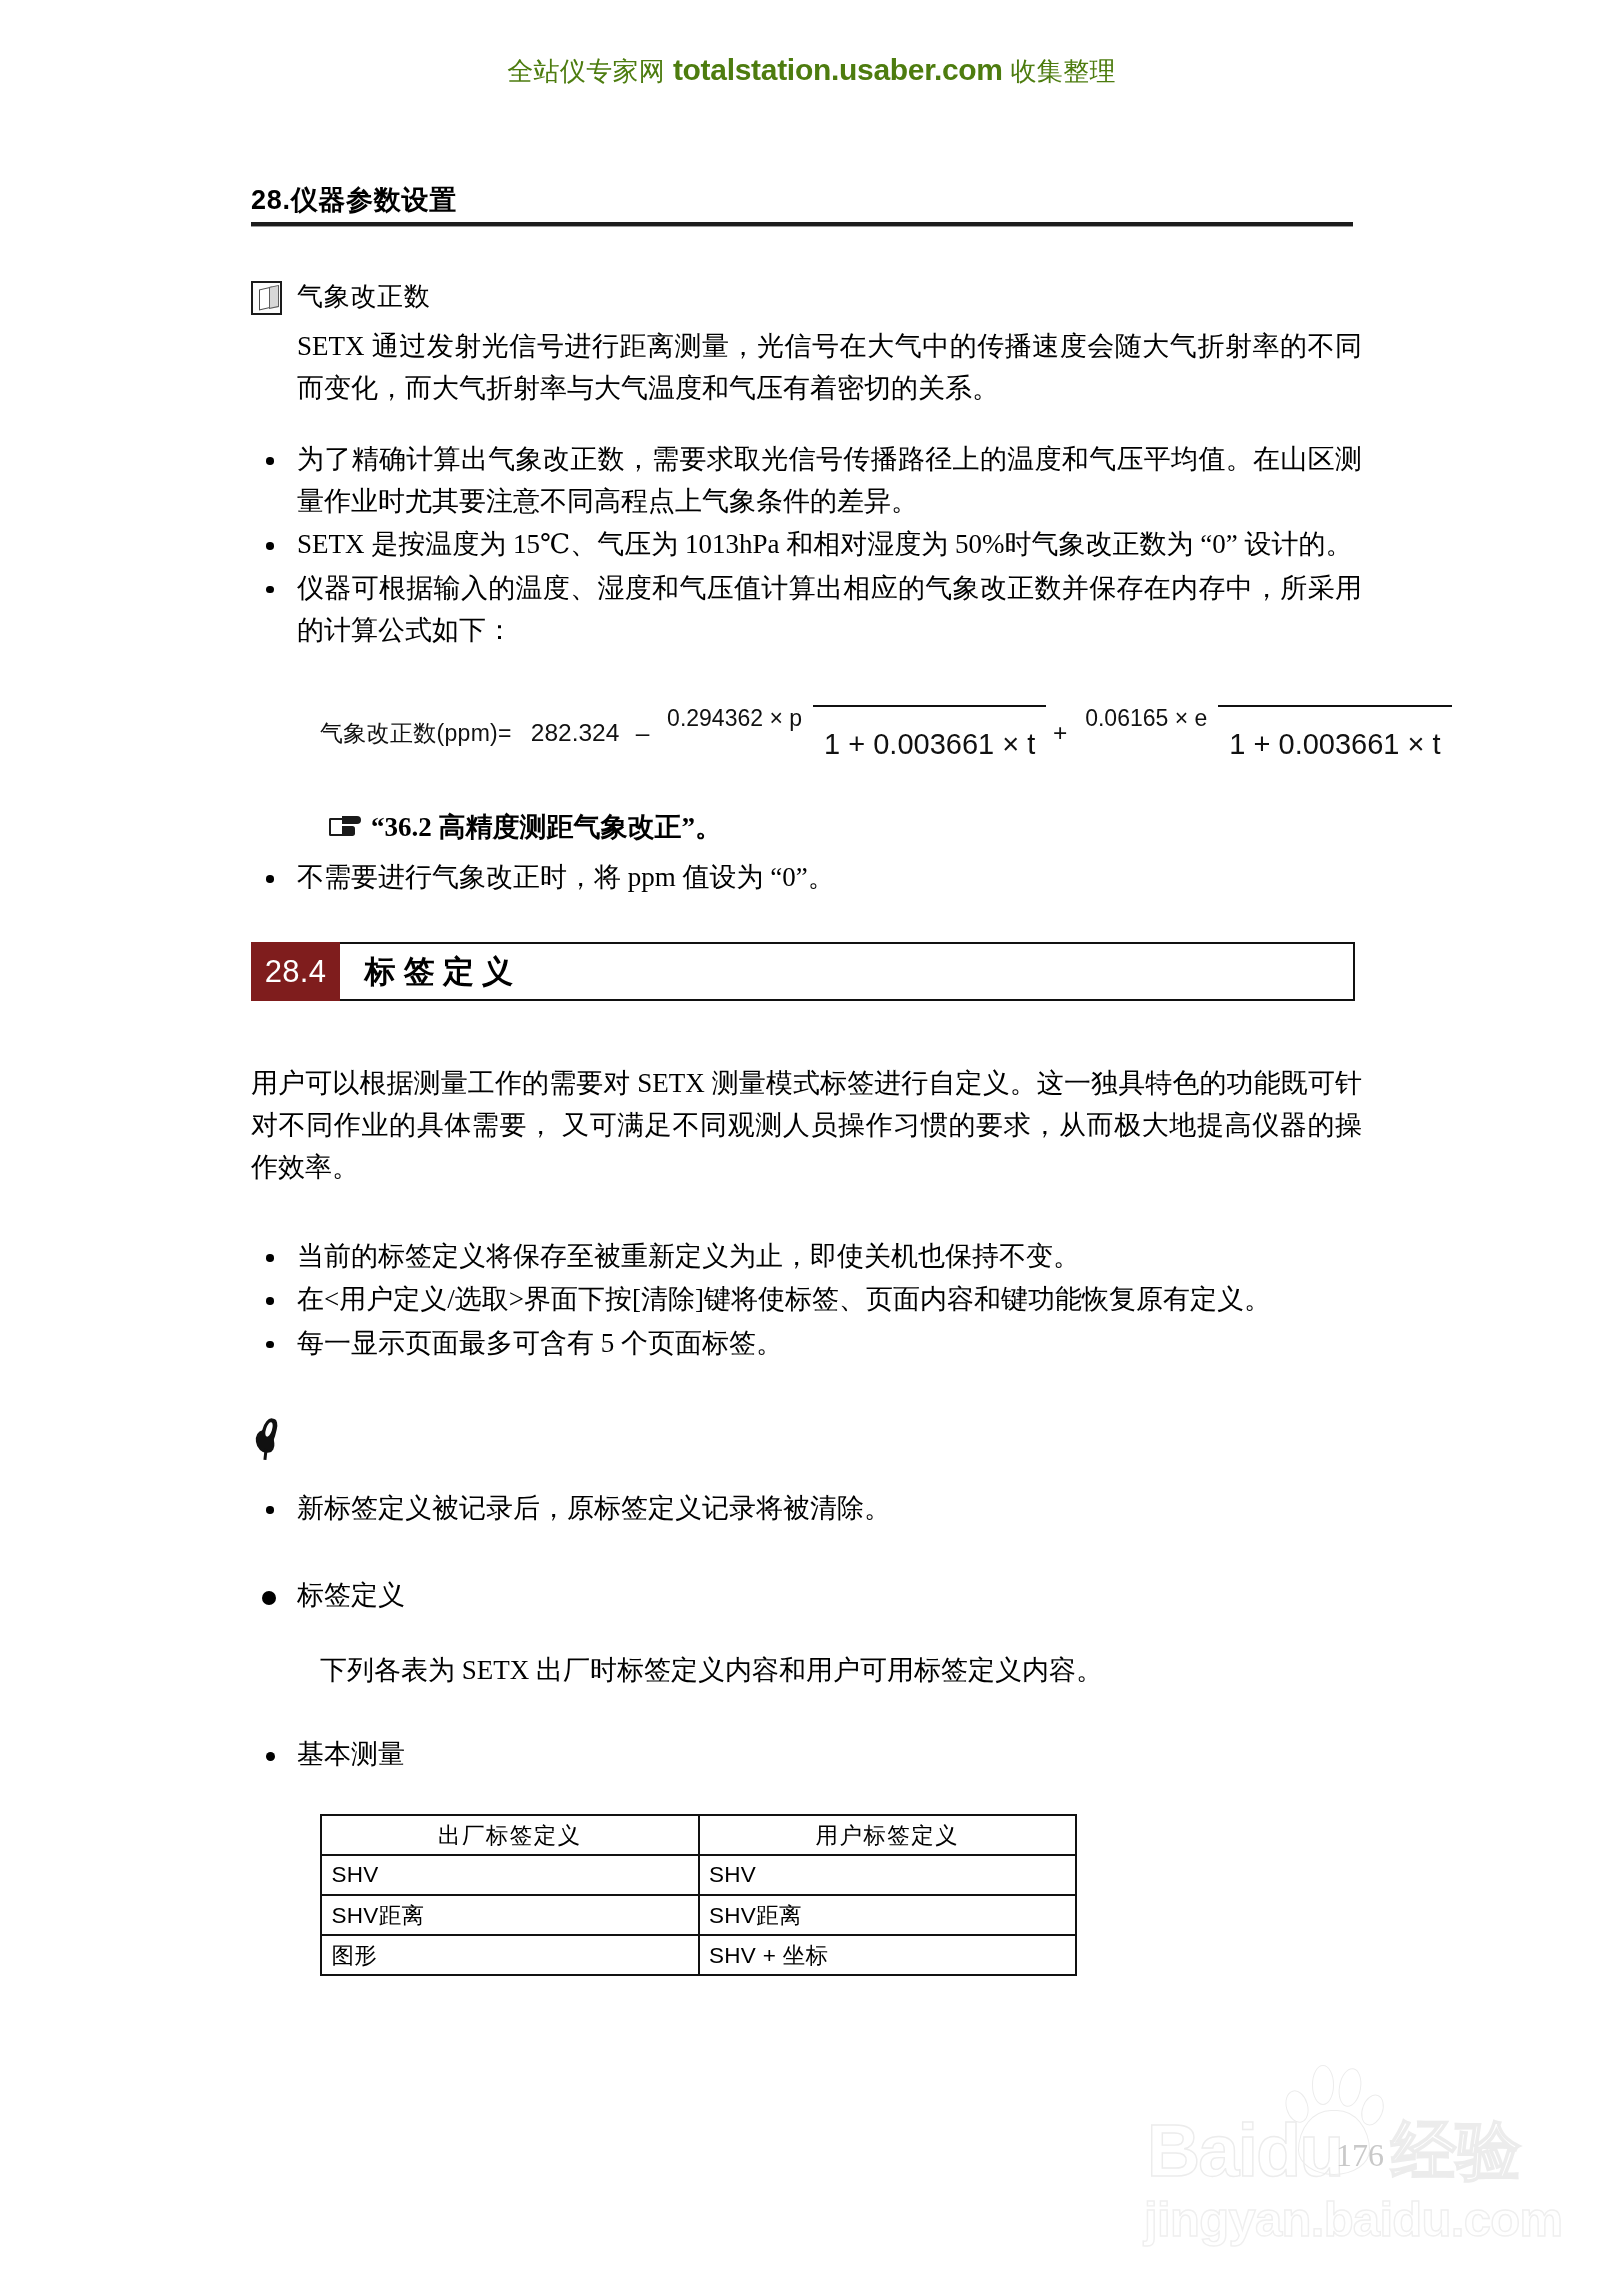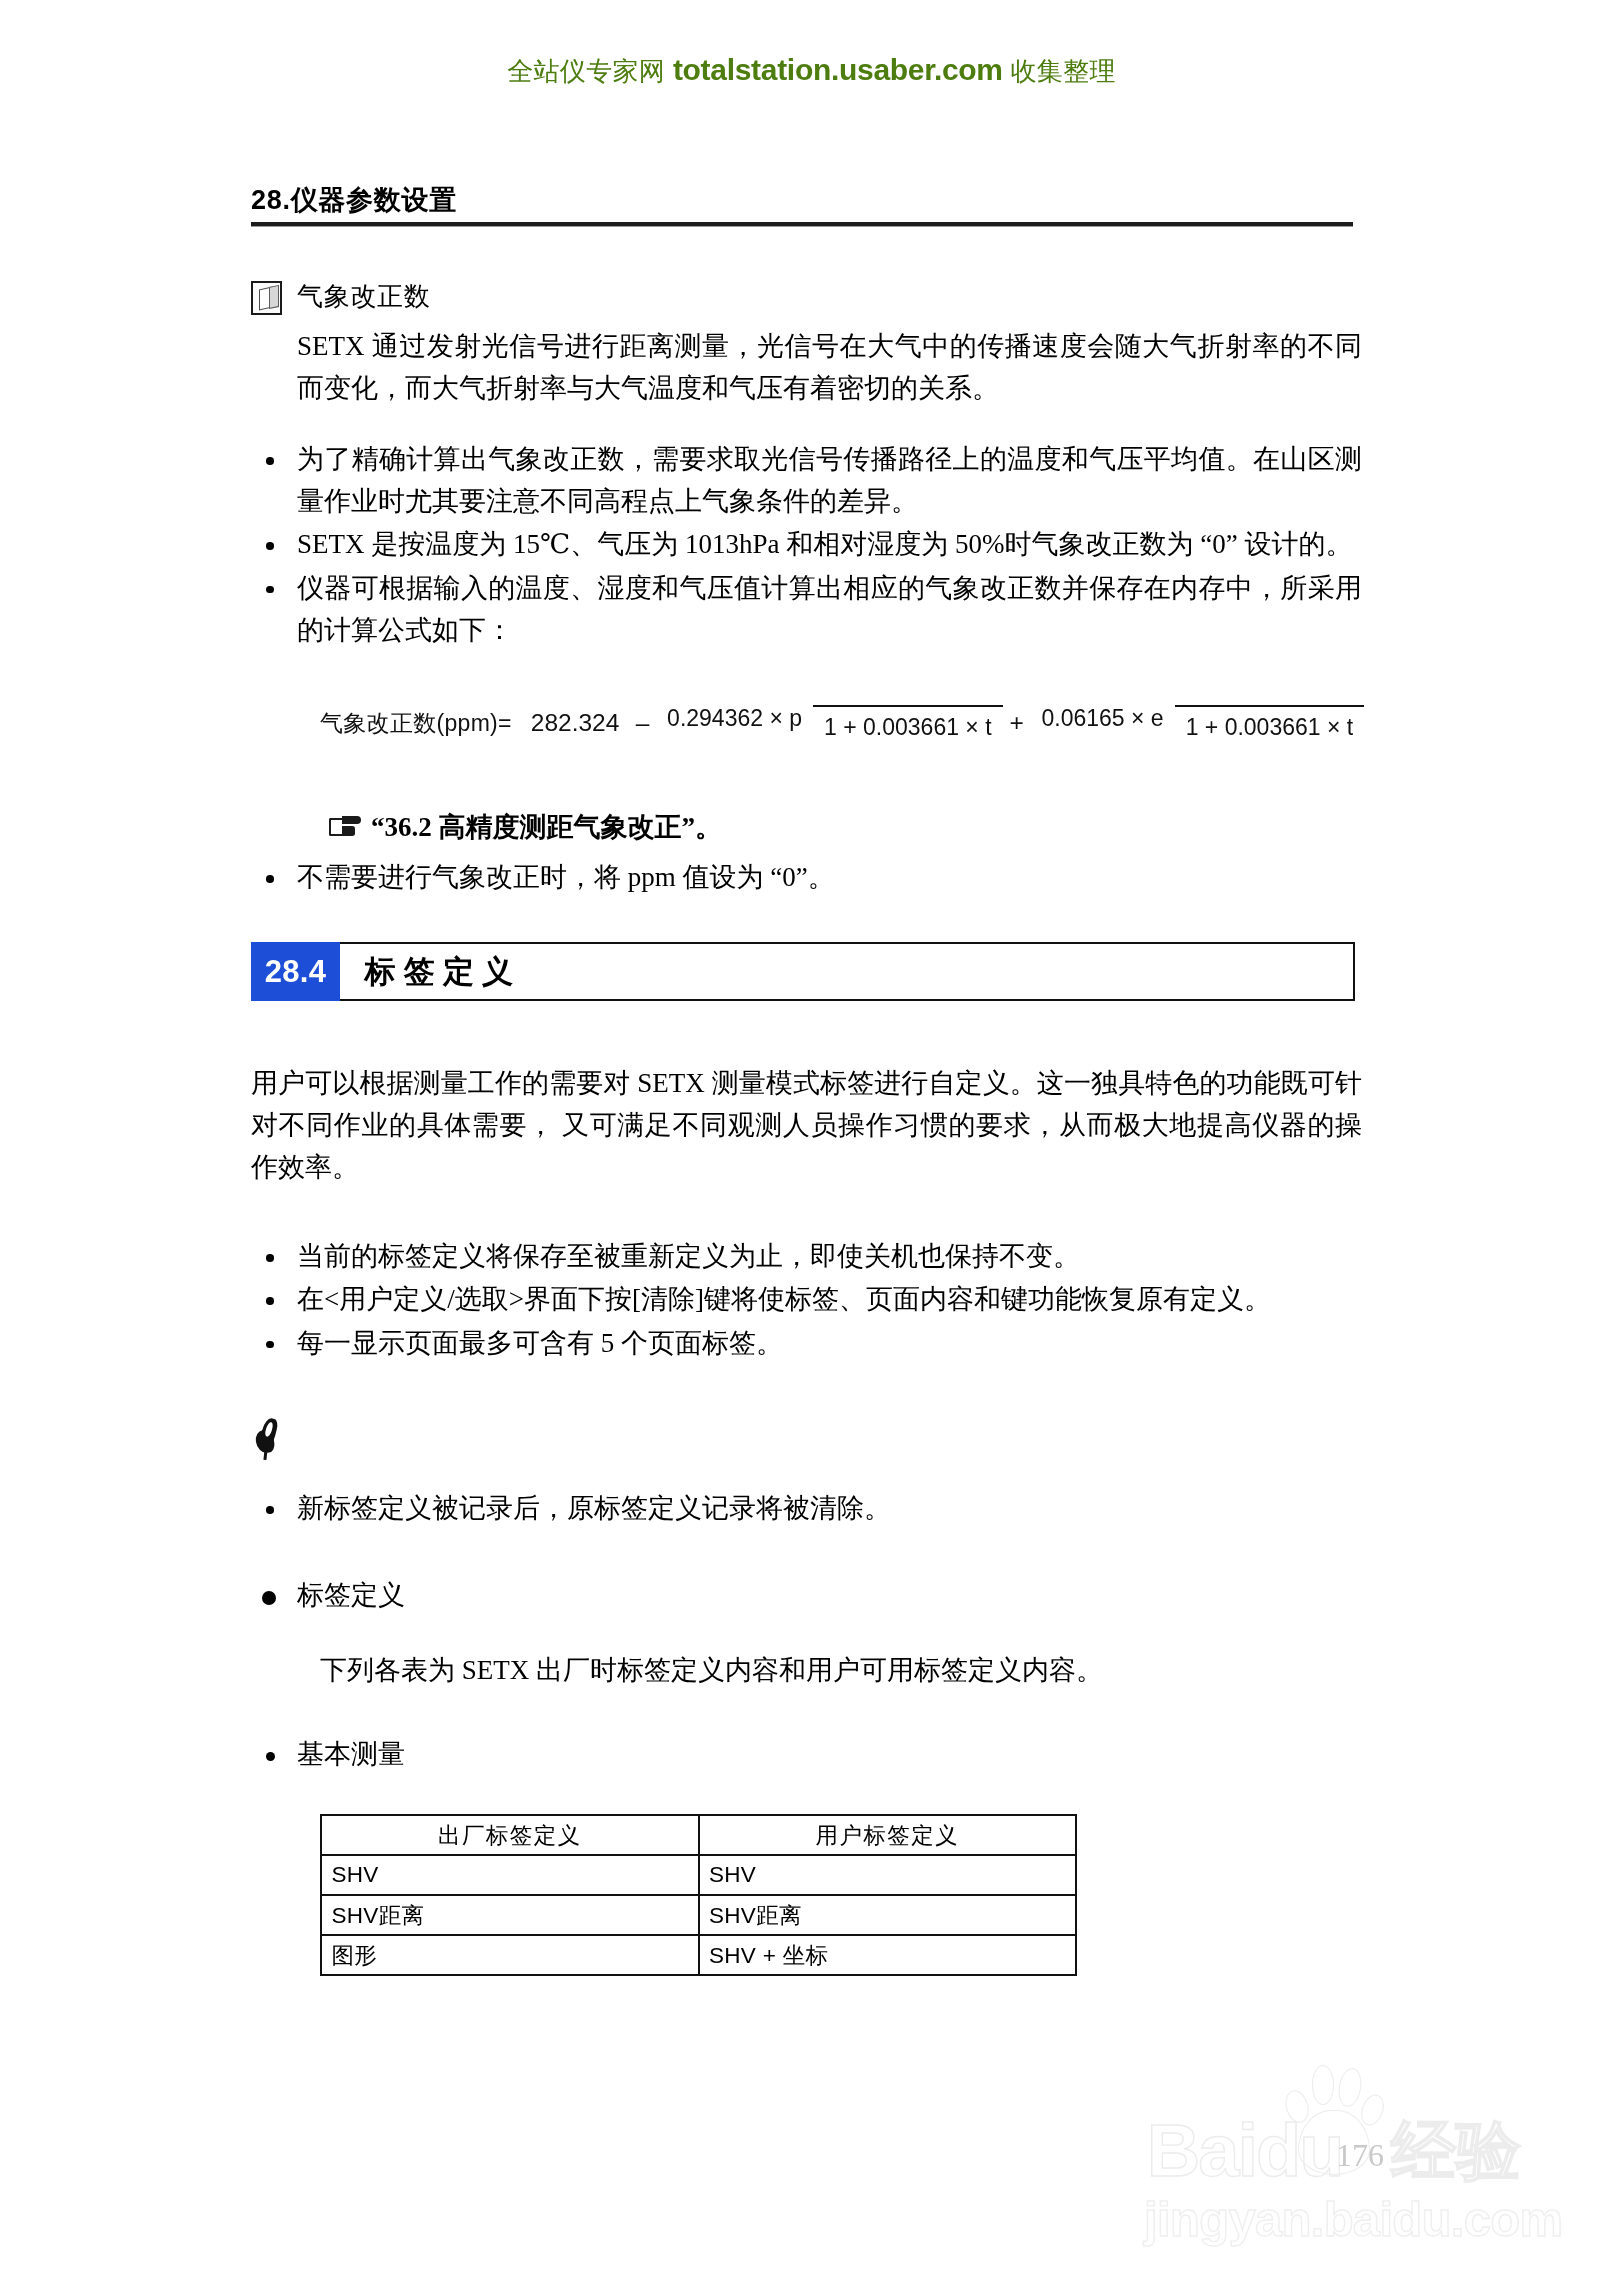--- a/index.html
+++ b/index.html
@@ -189,22 +189,22 @@
     flex-direction: row;
     text-align: center;
     vertical-align: middle;
   }
   .frac .num {
     padding: 0 11px 4.1px 11px;
     font-size: 23px;
   }
   .frac .den {
     border-top: 2px solid #111;
-    padding: 7px 11px 0 11px;
-    font-size: 23px;
+    padding: 21px 11px 0 11px;
+    font-size: 29px;
   }
 
   
   .ref-line {
     position: absolute;
     left: 329px;
     top: 810px;
     display: flex;
     align-items: center;
     gap: 11px;
@@ -259,24 +259,24 @@
     left: 251px;
     top: 942px;
     width: 1104px;
     height: 59px;
     display: flex;
     box-sizing: border-box;
   }
   .section-banner .num {
     flex: 0 0 auto;
     width: 89px;
-    background: #1d4ed8;
+    background: #7f1d1d;
     color: #ffffff;
     font-family: "Liberation Sans", "DejaVu Sans", sans-serif;
-    font-weight: bold;
+    font-weight: normal;
     font-size: 31px;
     display: flex;
     align-items: center;
     justify-content: center;
     letter-spacing: 0.3px;
   }
   .section-banner .label {
     flex: 1 1 auto;
     border: 2.7px solid #111111;
     border-left: none;

